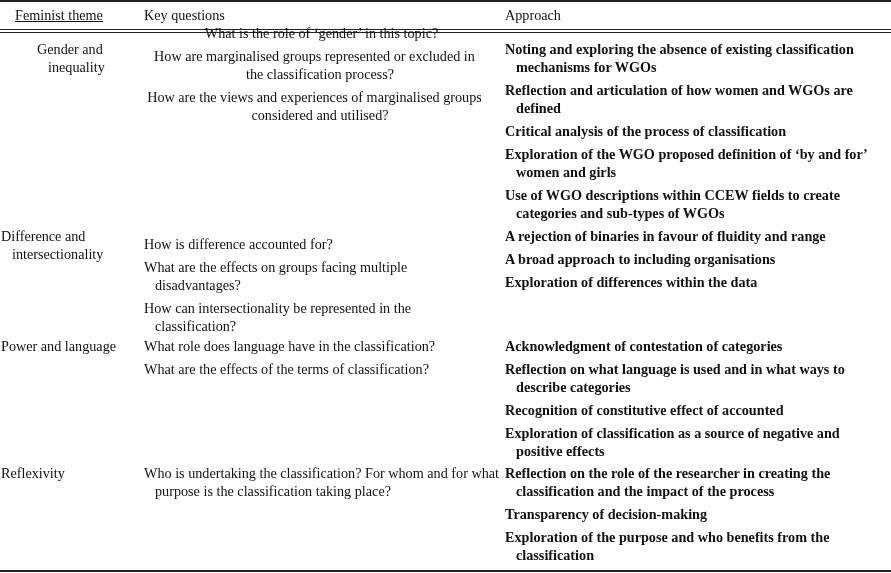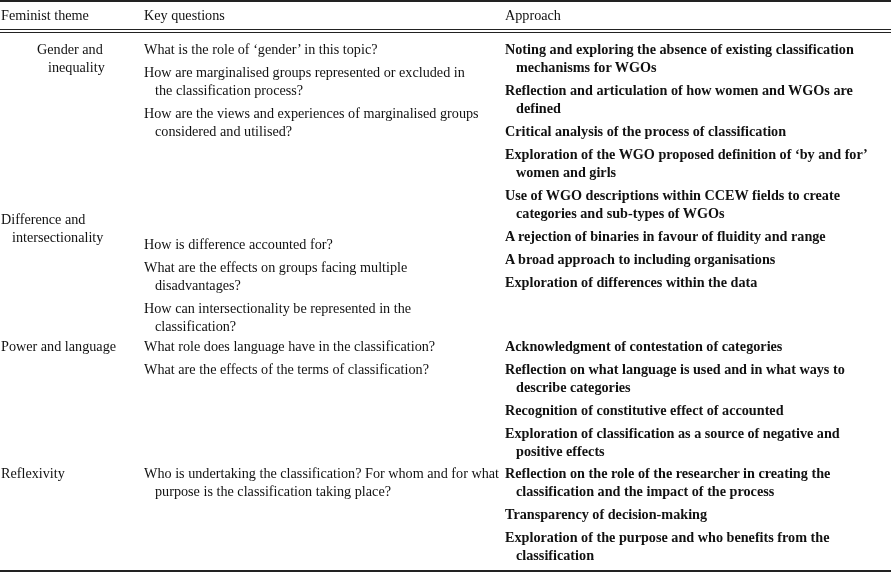--- a/index.html
+++ b/index.html
@@ -8,21 +8,21 @@
       font-family: "Liberation Serif", "DejaVu Serif", serif;
       font-size: 14.2px; color: #111111;
     }
     .rule { position: absolute; left: 0; width: 891px; background: #222; }
     .rule-top { top: 0px; height: 1.5px; }
     .rule-head-a { top: 29px; height: 1.2px; }
     .rule-head-b { top: 31.5px; height: 1.2px; }
     .rule-bottom { top: 570px; height: 1.5px; }
 
     .hdr { position: absolute; top: 6px; line-height: 18px; }
-    .c1 { left: 1px; }
+    .c1 { left: 15px; text-decoration: underline; }
     .c2 { left: 144px; }
     .c3 { left: 505px; }
 
     .theme { position: absolute; left: 1px; width: 140px; line-height: 18px; }
     .cell { position: absolute; line-height: 18px; }
     .col2 { left: 144px; width: 355px; }
     .col3 { left: 505px; width: 386px; font-weight: bold; }
     .item { margin: 0 0 5px 0; padding-left: 11px; text-indent: -11px; }
     .theme .t { padding-left: 11px; text-indent: -11px; display: block; }
   </style>
@@ -32,34 +32,34 @@
 <div class="rule rule-top"></div>
 <div class="hdr c1">Feminist theme</div>
 <div class="hdr c2">Key questions</div>
 <div class="hdr c3">Approach</div>
 <div class="rule rule-head-a"></div>
 <div class="rule rule-head-b"></div>
 
 <div class="theme" style="top:40px; width:120px;padding-left:36px;">
   <span class="t">Gender and inequality</span>
 </div>
-<div class="cell col2" style="top:40px;">
+<div class="cell col2" style="top:24px;text-align:center;">
   <div class="item">What is the role of ‘gender’ in this topic?</div>
   <div class="item" style="width:330px">How are marginalised groups represented or excluded in the classification process?</div>
   <div class="item" style="width:330px">How are the views and experiences of marginalised groups considered and utilised?</div>
 </div>
 <div class="cell col3" style="top:40px;">
   <div class="item" style="width:370px">Noting and exploring the absence of existing classification mechanisms for WGOs</div>
   <div class="item" style="width:370px">Reflection and articulation of how women and WGOs are defined</div>
   <div class="item">Critical analysis of the process of classification</div>
   <div class="item" style="width:370px">Exploration of the WGO proposed definition of ‘by and for’ women and girls</div>
   <div class="item" style="width:330px">Use of WGO descriptions within CCEW fields to create categories and sub-types of WGOs</div>
 </div>
 
-<div class="theme" style="top:210px; width:130px;">
+<div class="theme" style="top:227px; width:130px;">
   <span class="t">Difference and intersectionality</span>
 </div>
 <div class="cell col2" style="top:235px;">
   <div class="item">How is difference accounted for?</div>
   <div class="item" style="width:310px">What are the effects on groups facing multiple disadvantages?</div>
   <div class="item" style="width:310px">How can intersectionality be represented in the classification?</div>
 </div>
 <div class="cell col3" style="top:227px;">
   <div class="item">A rejection of binaries in favour of fluidity and range</div>
   <div class="item">A broad approach to including organisations</div>

